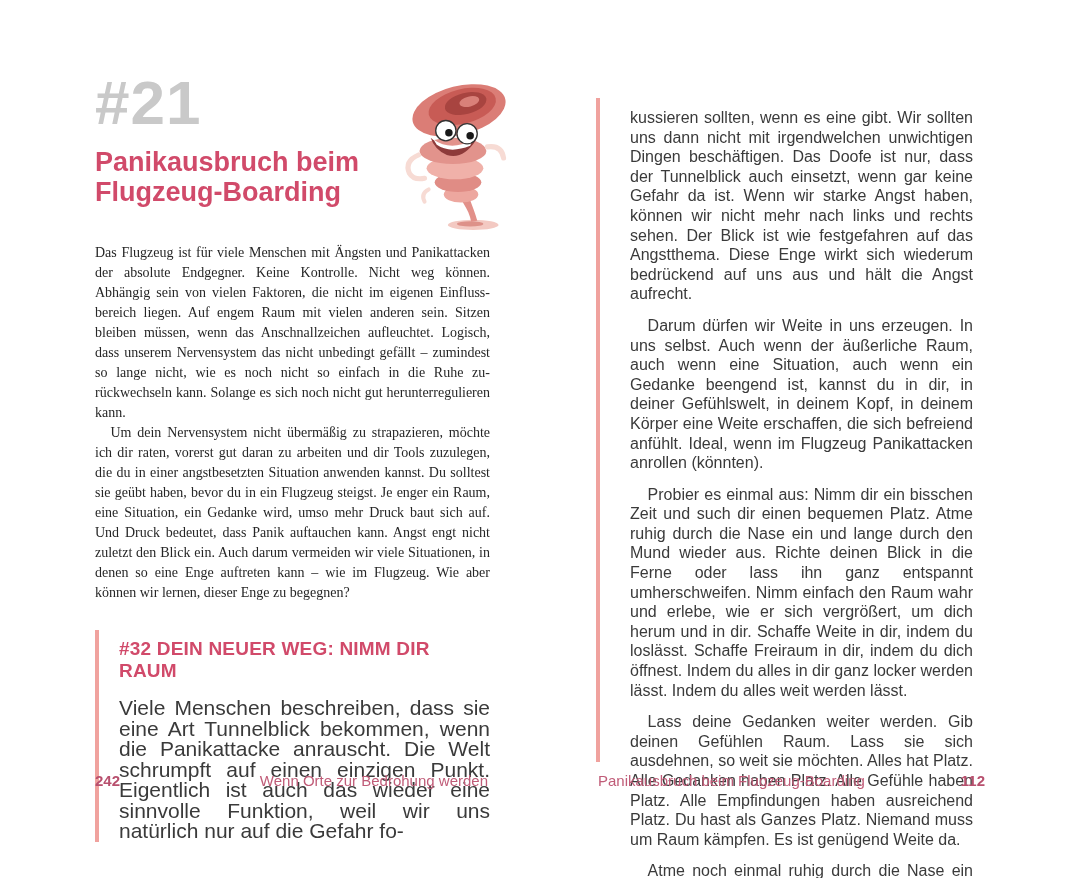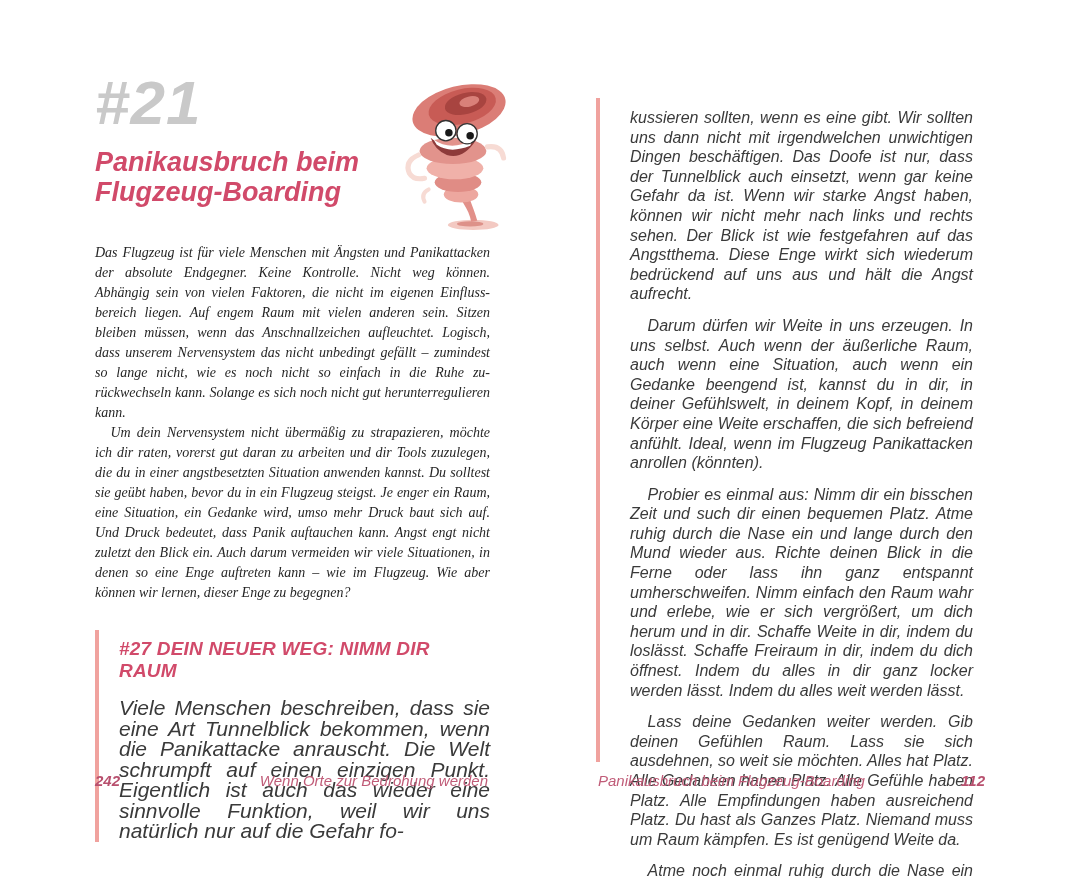--- a/index.html
+++ b/index.html
@@ -1,17 +1,17 @@
 <!DOCTYPE html>
 <html lang="de"><head>
 <meta charset="utf-8">
 <style>
   html,body{margin:0;padding:0;background:#ffffff;}
   .spread{position:relative;width:1080px;height:878px;background:#ffffff;overflow:hidden;
-          font-family:"Liberation Sans",sans-serif;font-style:italic;}
+          font-family:"Liberation Sans",sans-serif;}
   .page{position:absolute;top:0;height:878px;}
   .page-left{left:95px;width:395px;}
   .page-right{left:596px;width:390px;}
 
   .chapter-number{position:absolute;top:72px;left:0;font-size:62px;font-weight:700;
                   color:#c9c9c9;letter-spacing:1px;line-height:1;}
   .chapter-title{position:absolute;top:147px;left:0;width:330px;margin:0;
                  font-size:27px;line-height:30px;font-weight:700;color:#d14a6a;}
   .tornado{position:absolute;left:301px;top:80px;width:124px;height:152px;}
 
@@ -73,21 +73,21 @@
       <circle cx="52" cy="52" r="3.7" fill="#191919"></circle>
       <circle cx="73" cy="55" r="3.7" fill="#191919"></circle>
     </svg>
 
     <div class="intro">
       <p>Das Flugzeug ist für viele Menschen mit Ängsten und Panikatta­cken der absolute Endgegner. Keine Kontrolle. Nicht weg können. Abhängig sein von vielen Faktoren, die nicht im eigenen Einfluss­bereich liegen. Auf engem Raum mit vielen anderen sein. Sitzen bleiben müssen, wenn das Anschnallzeichen aufleuchtet. Logisch, dass unserem Nervensystem das nicht unbedingt gefällt – zumin­dest so lange nicht, wie es noch nicht so einfach in die Ruhe zu­rückwechseln kann. Solange es sich noch nicht gut herunterregu­lieren kann.</p>
       <p class="indent">Um dein Nervensystem nicht übermäßig zu strapazieren, möchte ich dir raten, vorerst gut daran zu arbeiten und dir Tools zuzule­gen, die du in einer angstbesetzten Situation anwenden kannst. Du solltest sie geübt haben, bevor du in ein Flugzeug steigst. Je enger ein Raum, eine Situation, ein Gedanke wird, umso mehr Druck baut sich auf. Und Druck bedeutet, dass Panik auftauchen kann. Angst engt nicht zuletzt den Blick ein. Auch darum vermeiden wir viele Situationen, in denen so eine Enge auftreten kann – wie im Flugzeug. Wie aber können wir lernen, dieser Enge zu begegnen?</p>
     </div>
 
     <div class="way-box">
-      <h2 class="way-heading">#27 DEIN NEUER WEG: NIMM DIR RAUM</h2>
+      <h2 class="way-heading">#32 DEIN NEUER WEG: NIMM DIR RAUM</h2>
       <p>Viele Menschen beschreiben, dass sie eine Art Tunnelblick be­kommen, wenn die Panikattacke anrauscht. Die Welt schrumpft auf einen einzigen Punkt. Eigentlich ist auch das wieder eine sinnvolle Funktion, weil wir uns natürlich nur auf die Gefahr fo-</p>
     </div>
 
     <div class="footer footer-left">
       <span class="pagenum">242</span>
       <span class="runhead">Wenn Orte zur Bedrohung werden</span>
     </div>
   </div>
 
   <div class="page page-right">

